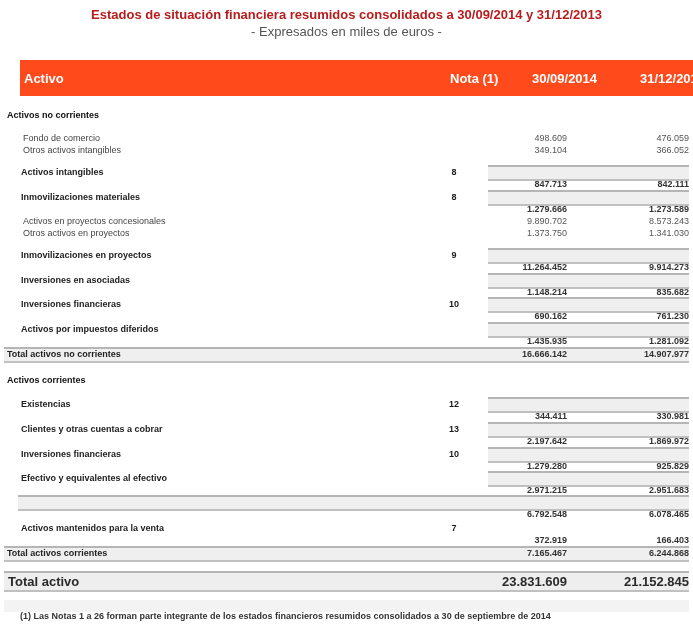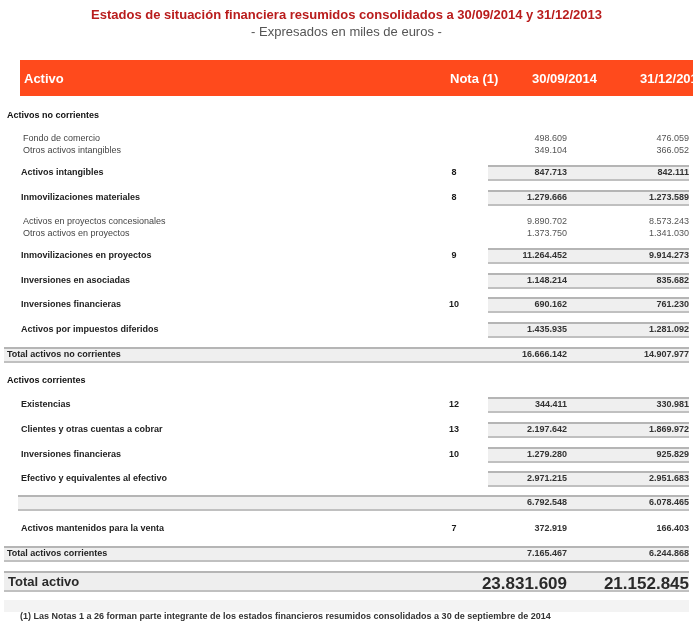--- a/index.html
+++ b/index.html
@@ -16,33 +16,33 @@
     .row { position: absolute; left: 0; width: 693px; font-size: 9px; }
     .row .label { position: absolute; white-space: nowrap; }
     .row .nota { position: absolute; left: 440px; width: 28px; text-align: center; font-weight: bold; }
     .row .v1 { position: absolute; right: 126px; text-align: right; }
     .row .v2 { position: absolute; right: 4px; text-align: right; }
 
     .section .label { left: 7px; font-weight: bold; color: #111; }
     .detail .label { left: 23px; color: #444; }
     .detail .v1, .detail .v2 { color: #555; }
     .bold .label { left: 21px; font-weight: bold; color: #222; }
-    .bold .v1, .bold .v2 { font-weight: bold; color: #333; }
+    .bold .v1, .bold .v2 { font-weight: bold; color: #333; margin-top: 12px; }
 
     .band { position: absolute; height: 12px; background: #efefef; border-top: 2px solid #b5b5b5; border-bottom: 2px solid #c0c0c0; }
     .band-sub { left: 488px; width: 201px; }
     .band-wide { left: 18px; width: 671px; }
     .band-total { left: 4px; width: 685px; }
     .band-grand { left: 4px; width: 685px; height: 17px; background: #eeeeee; }
 
     .total .label { left: 7px; font-weight: bold; color: #222; }
     .total .v1, .total .v2 { font-weight: bold; color: #333; }
 
     .grand .label { left: 8px; font-size: 13px; font-weight: bold; color: #2a2a2a; }
-    .grand .v1, .grand .v2 { font-size: 17px; font-weight: bold; color: #2a2a2a; }
+    .grand .v1, .grand .v2 { font-size: 13px; font-weight: bold; color: #2a2a2a; }
 
     .under-grand { position: absolute; left: 4px; top: 600px; width: 685px; height: 12px; background: #f3f3f3; }
     .footnote { position: absolute; left: 20px; top: 611px; font-size: 9px; font-weight: bold; color: #333; white-space: nowrap; }
   </style>
 </head>
 <body>
 
 <div class="title">Estados de situación financiera resumidos consolidados a 30/09/2014 y 31/12/2013</div>
 <div class="subtitle">- Expresados en miles de euros -</div>
 

